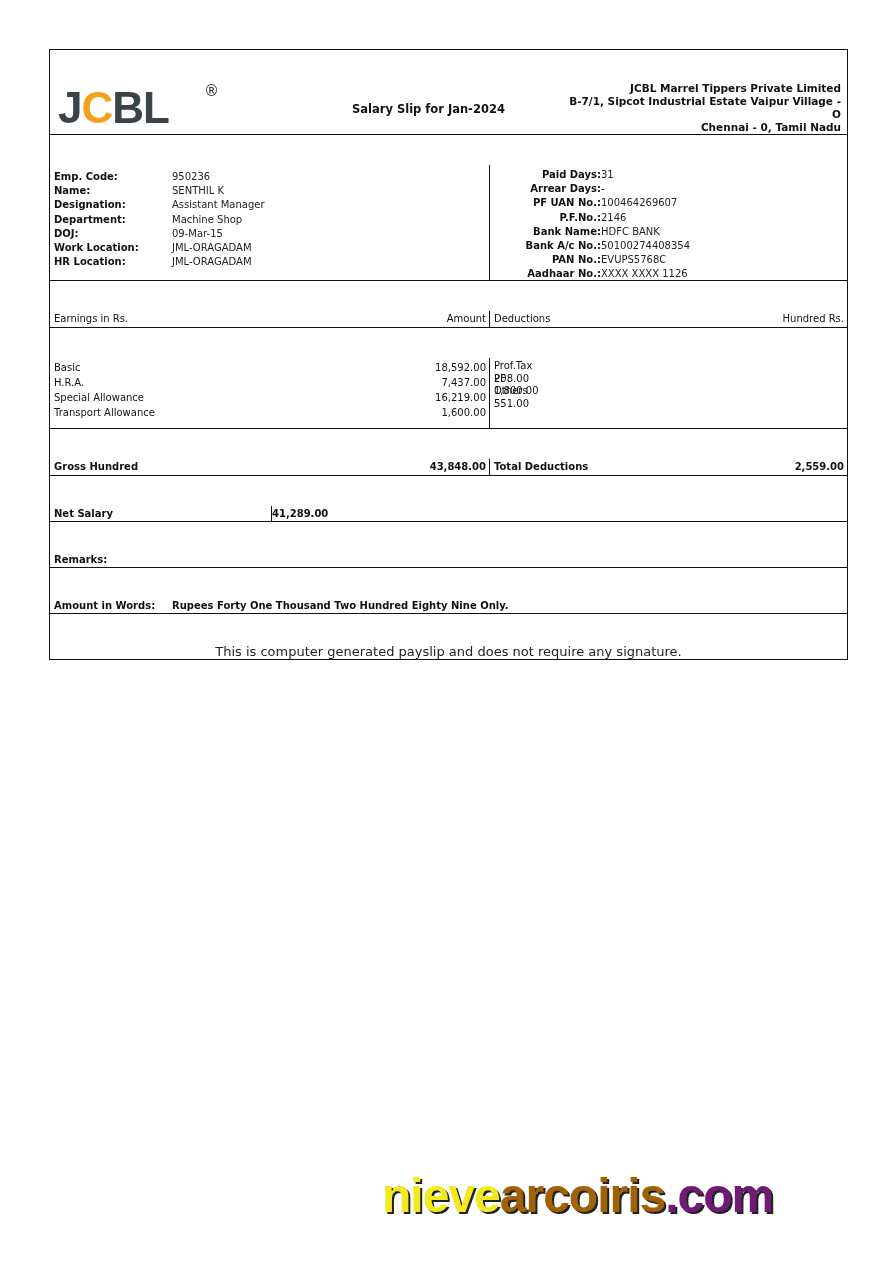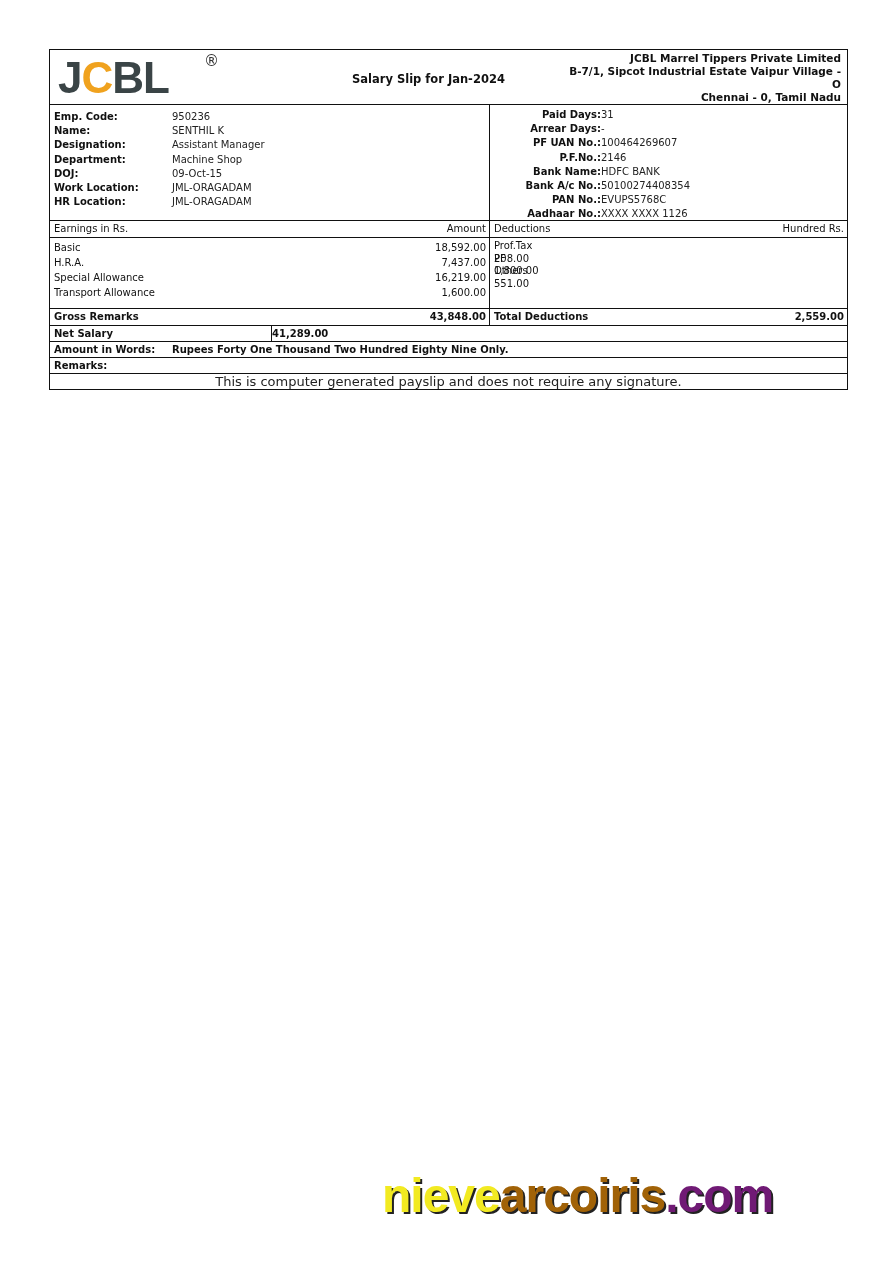--- a/index.html
+++ b/index.html
@@ -1,18 +1,18 @@
 <!DOCTYPE html>
 <html><head>
 <meta charset="utf-8">
 <style>
   html, body { margin: 0; padding: 0; background: #ffffff; }
   body { width: 892px; height: 1263px; position: relative; font-family: "DejaVu Sans", sans-serif; color: #111; }
   .slip { position: absolute; left: 49px; top: 49px; width: 799px; border: 1.5px solid #111; box-sizing: border-box; font-size: 10px; }
-  .row { display: flex; border-bottom: 1.5px solid #111; box-sizing: border-box; }
+  .row { display: flex; border-bottom: 1.5px solid #111; box-sizing: border-box; margin-top: 30px; }
   .row:last-child { border-bottom: none; }
   .header { height: 55px; position: relative; }
   .logo { position: absolute; left: 8px; top: 4px; height: 48px; }
   .logo-text { font-family: "Liberation Sans", sans-serif; font-weight: 900; font-size: 44px; letter-spacing: -1px; color: #3a4446; line-height: 48px; }
   .logo-text .c { color: #f0a21e; }
   .logo-reg { position: absolute; left: 146px; top: -2px; font-size: 15px; color: #333; }
   .title { position: absolute; left: 302px; top: 22px; font-weight: bold; font-size: 11.5px; }
   .company { position: absolute; right: 6px; top: 2px; text-align: right; font-weight: bold; font-size: 10.5px; line-height: 13px; width: 290px; }
   .info { height: 116px; }
   .info-left { width: 440px; border-right: 1.5px solid #111; padding: 5px 4px; box-sizing: border-box; }
@@ -73,21 +73,21 @@
       <div class="kv">
           <span class="k">Designation:</span>
           <span class="v">Assistant Manager</span>
         </div>
       <div class="kv">
           <span class="k">Department:</span>
           <span class="v">Machine Shop</span>
         </div>
       <div class="kv">
           <span class="k">DOJ:</span>
-          <span class="v">09-Oct-15</span>
+          <span class="v">09-Mar-15</span>
         </div>
       <div class="kv">
           <span class="k">Work Location:</span>
           <span class="v">JML-ORAGADAM</span>
         </div>
       <div class="kv">
           <span class="k">HR Location:</span>
           <span class="v">JML-ORAGADAM</span>
         </div>
     </div>
@@ -168,44 +168,44 @@
         </div>
       <div class="line">
           <span>Others</span>
           <span>551.00</span>
         </div>
     </div>
   </div>
 
   <div class="row totals">
     <div class="half-l">
-      <span>Gross Remarks</span>
+      <span>Gross Hundred</span>
       <span>43,848.00</span>
     </div>
     <div class="half-r">
       <span>Total Deductions</span>
       <span>2,559.00</span>
     </div>
   </div>
 
   <div class="row net">
     <div class="net-label">Net Salary</div>
     <div class="net-val">41,289.00</div>
   </div>
 
+  <div class="row remarks">
+    <span>Remarks:</span>
+    <span></span>
+  </div>
+
   <div class="row words">
     <span class="wl">Amount in Words:</span>
     <span>Rupees Forty One Thousand Two Hundred Eighty Nine Only.</span>
   </div>
 
-  <div class="row remarks">
-    <span>Remarks:</span>
-    <span></span>
-  </div>
-
   <div class="row footer-note">
     <span>This is computer generated payslip and does not require any signature.</span>
   </div>
 </div>
 
 <div class="watermark">
   <span class="wm-a">nieve</span><span class="wm-b">arcoiris</span><span class="wm-c">.com</span>
 </div>
 
 </body></html>

